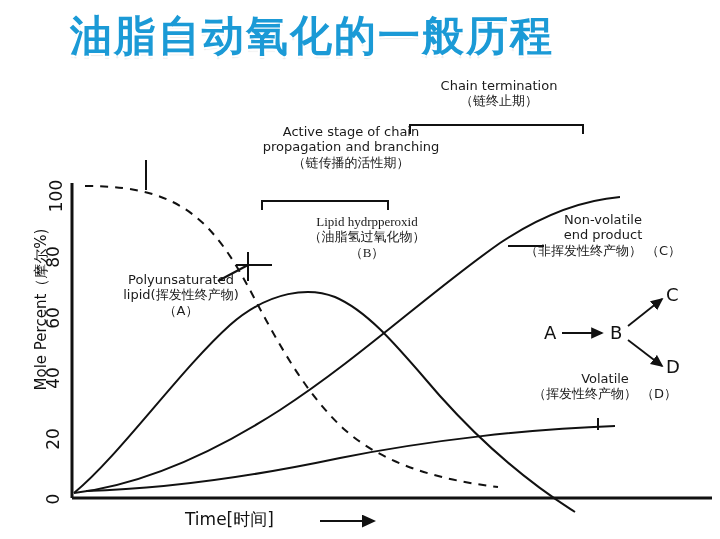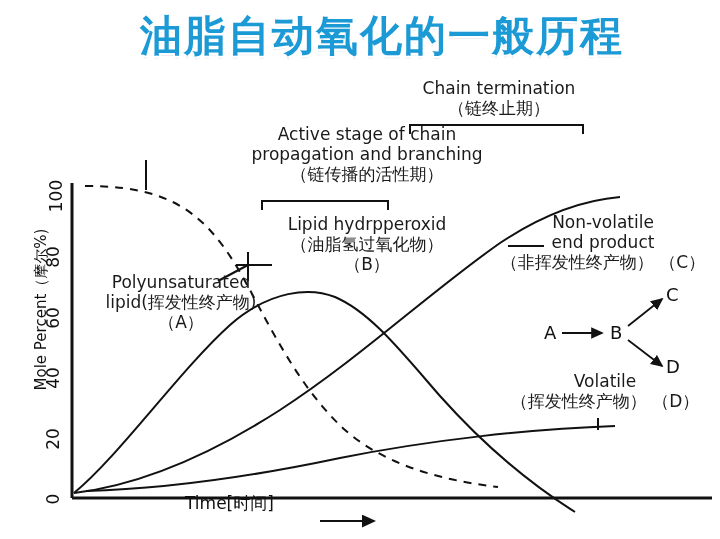--- a/index.html
+++ b/index.html
@@ -17,39 +17,39 @@
   #stage {
     position: relative;
     width: 720px;
     height: 539px;
   }
   .title {
     position: absolute;
     left: 0;
     top: 8px;
     width: 624px;
-    text-align: right;
+    text-align: center;
     font-size: 42px;
     font-weight: bold;
     color: #1b9ad6;
     letter-spacing: 2px;
     -webkit-text-stroke: 1.5px #ffffff;
     paint-order: stroke fill;
     text-shadow:
       2px 2px 0 #ffffff,
       -2px 2px 0 #ffffff,
       2px -2px 0 #ffffff,
       -2px -2px 0 #ffffff,
       0 3px 1px rgba(0,0,0,0.08);
     font-family: "DejaVu Sans", sans-serif;
   }
   .lbl {
     position: absolute;
     color: #1a1a1a;
-    font-size: 17px;
+    font-size: 13px;
     line-height: 1.18;
     text-align: center;
     white-space: pre-line;
     font-family: "DejaVu Sans", "Liberation Sans", sans-serif;
   }
   .axis-ylabel {
     position: absolute;
     left: -54px;
     top: 300px;
     width: 190px;
@@ -65,21 +65,21 @@
     width: 34px;
     text-align: center;
     font-size: 17px;
     color: #111;
     transform: rotate(-90deg);
     font-family: "DejaVu Sans", "Liberation Sans", sans-serif;
   }
   .xaxis-label {
     position: absolute;
     left: 185px;
-    top: 492px;
+    top: 508px;
     font-size: 17px;
     color: #111;
     font-family: "DejaVu Sans", "Liberation Sans", sans-serif;
   }
   svg.plot {
     position: absolute;
     left: 0;
     top: 0;
     width: 720px;
     height: 539px;
@@ -152,32 +152,32 @@
   <div class="ytick" style="left:36px; top:489px;">0</div>
   <div class="ytick" style="left:36px; top:429px;">20</div>
   <div class="ytick" style="left:36px; top:368px;">40</div>
   <div class="ytick" style="left:36px; top:308px;">60</div>
   <div class="ytick" style="left:36px; top:247px;">80</div>
   <div class="ytick" style="left:34px; top:186px; width:44px;">100</div>
 
   <div class="xaxis-label">Time[时间]</div>
 
 
-  <div class="lbl" style="left:236px; top:124px; width:262px;">Active stage of chain
+  <div class="lbl" style="left:220px; top:124px; width:262px;">Active stage of chain
 propagation and branching
 （链传播的活性期）</div>
 
   <div class="lbl" style="left:404px; top:78px; width:190px;">Chain termination
 （链终止期）</div>
 
   <div class="lbl" style="left:68px; top:272px; width:226px;">Polyunsaturated
 lipid(挥发性终产物)
 （A）</div>
 
-  <div class="lbl" style="left:264px; top:214px; width:206px;">Lipid hydrpperoxid
+  <div class="lbl" style="left:264px; top:214px; width:206px;font-family:Liberation Serif, serif;">Lipid hydrpperoxid
 （油脂氢过氧化物）
 （B）</div>
 
   <div class="lbl" style="left:488px; top:212px; width:230px;">Non-volatile
 end product
 （非挥发性终产物）   （C）</div>
 
   <div class="lbl" style="left:492px; top:371px; width:226px;text-align:center;">Volatile
 （挥发性终产物）   （D）</div>
 

